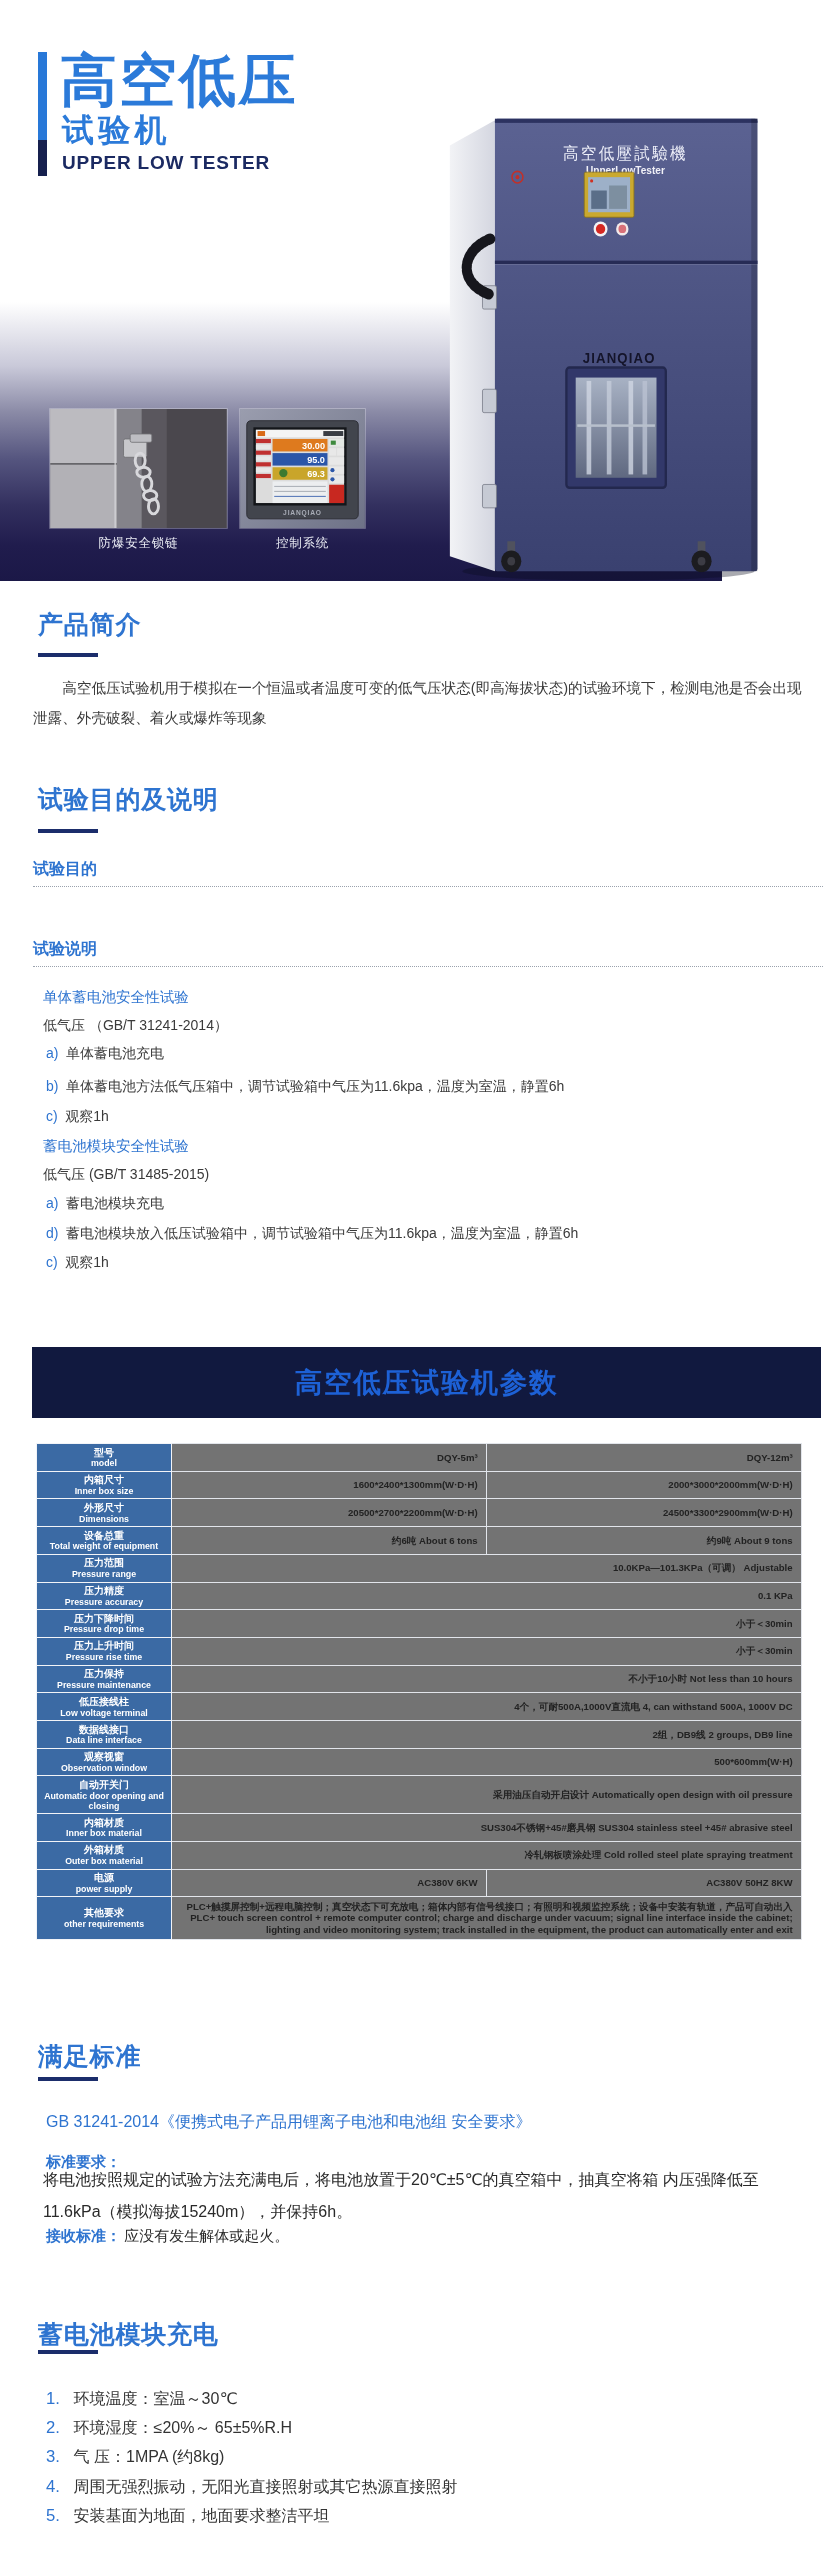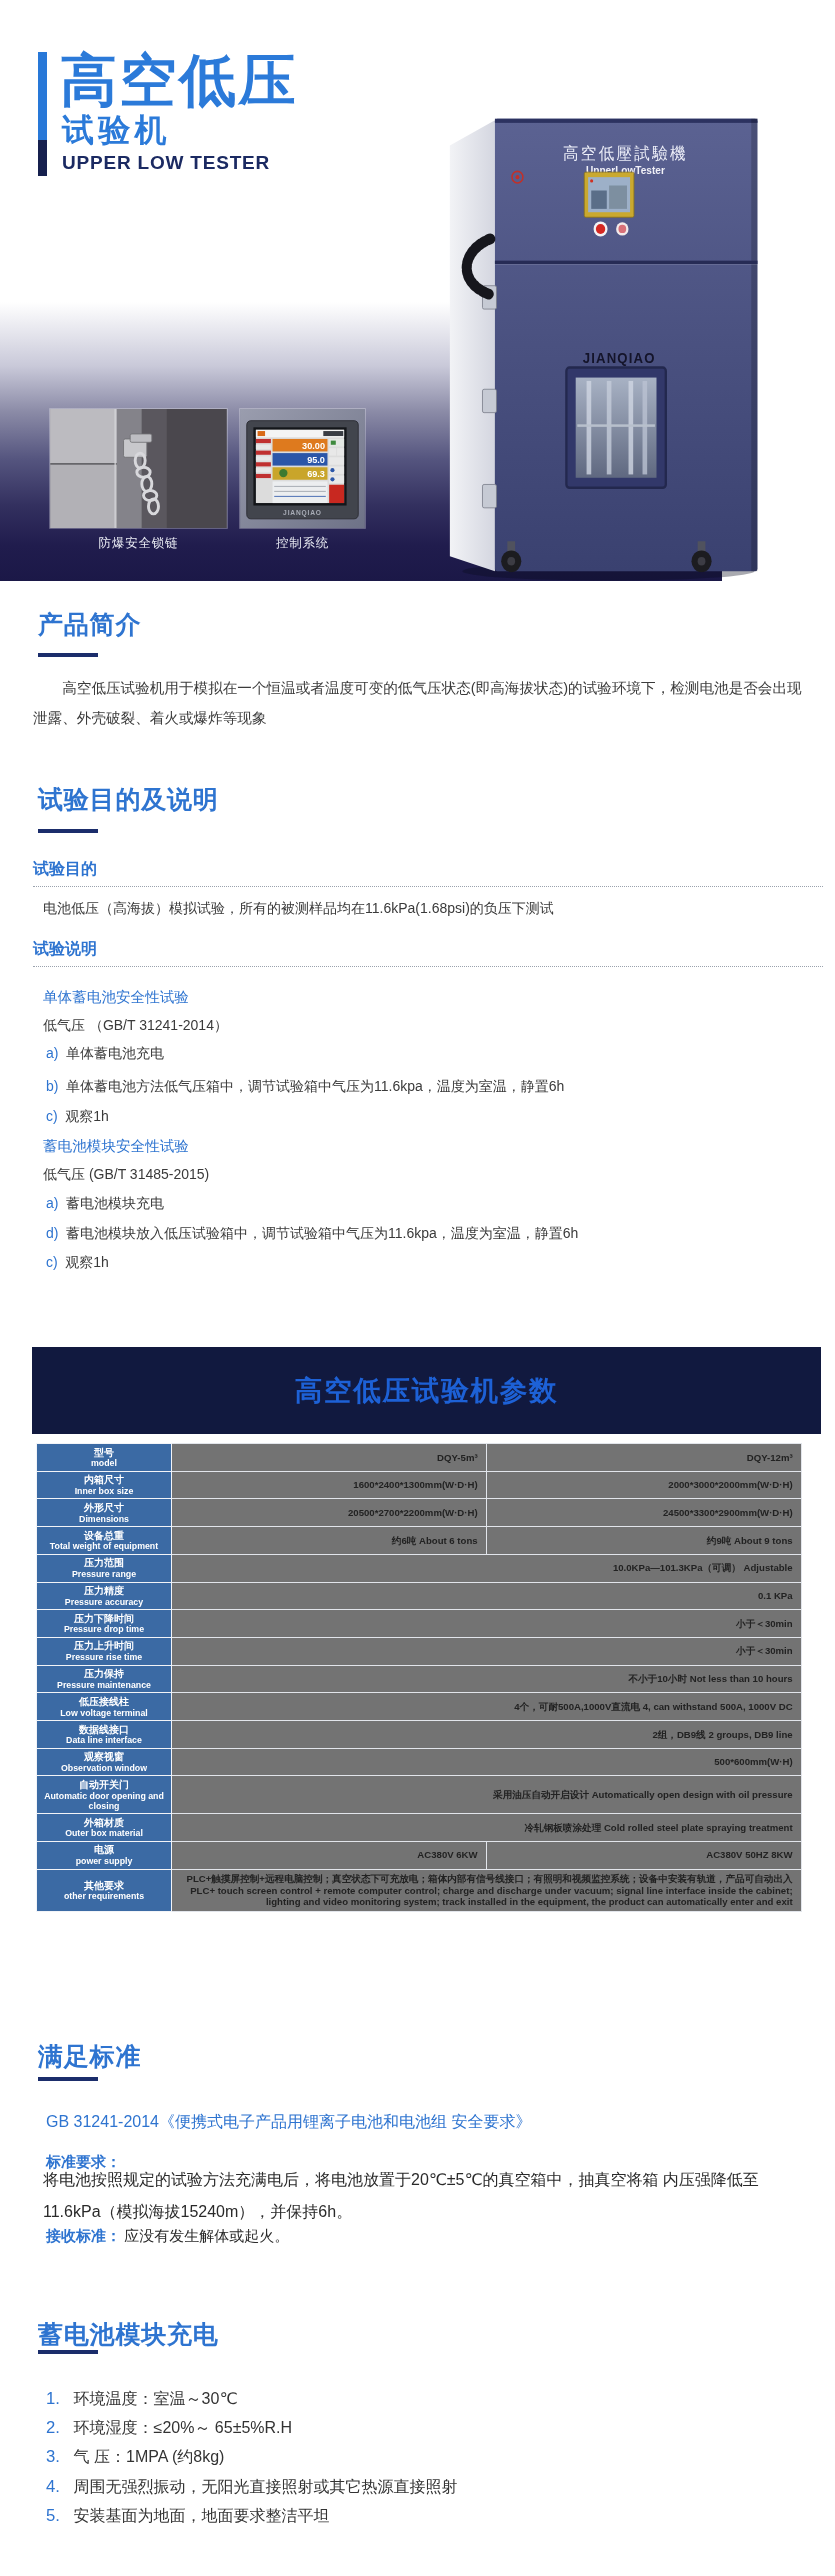--- a/index.html
+++ b/index.html
@@ -35,21 +35,21 @@
 
   
   .sub-title { position:absolute; left:33px; font-size:16px; font-weight:800; color:#2e74d0; }
   .dotted { position:absolute; left:33px; right:12.5px; border-top:1.3px dotted #9aa2ad; height:0; }
   .plain-line { position:absolute; left:43px; font-size:14px; color:#3a3a3a; }
   .block-title { position:absolute; left:43px; font-size:14.6px; color:#2e74d0; }
   .step { position:absolute; left:46px; font-size:14px; color:#3a3a3a; }
   .step .marker { color:#2e74d0; margin-right:7.5px; }
 
   
-  .params-banner { position:absolute; left:32px; top:1347px; width:789px; height:87px; background:#11193f;
+  .params-banner { position:absolute; left:32px; top:1347px; width:789px; height:71px; background:#11193f;
                    display:flex; align-items:center; justify-content:center; }
   .params-banner span { font-size:27.6px; font-weight:800; color:#1d61d6; letter-spacing:1.7px; }
   .params-table { position:absolute; left:36px; top:1443px; width:765px; border-collapse:collapse; table-layout:fixed; }
   .params-table col.c1 { width:135px; } .params-table col.c2 { width:315px; } .params-table col.c3 { width:315px; }
   .params-table th { background:#3b6aa4; color:#fff; border:1.7px solid #f2f4f8; padding:2.5px 3.3px; vertical-align:middle; font-weight:700; }
   .params-table th .zh { display:block; font-size:10px; line-height:11.7px; }
   .params-table th .en { display:block; font-size:8.8px; line-height:10px; font-weight:600; }
   .params-table td { background:#737373; border:0.8px solid #e2e5eb; text-align:right; vertical-align:middle;
                      font-size:9.6px; font-weight:700; color:#222; padding:3.3px 8.4px; line-height:11.7px; }
   .params-table td .blk { display:block; }
@@ -229,21 +229,20 @@
 
   <h2 class="sec-heading" style="top:608px;">产品简介</h2>
   <div class="sec-underline" style="top:653px;"></div>
   <p class="intro-body">高空低压试验机用于模拟在一个恒温或者温度可变的低气压状态(即高海拔状态)的试验环境下，检测电池是否会出现泄露、外壳破裂、着火或爆炸等现象</p>
 
   <h2 class="sec-heading" style="top:783px;">试验目的及说明</h2>
   <div class="sec-underline" style="top:829px;"></div>
 
   <div class="sub-title" style="top:859px;">试验目的</div>
   <div class="dotted" style="top:886px;"></div>
-  <div class="plain-line" style="top:900px;">电池低压（高海拔）模拟试验，所有的被测样品均在11.6kPa(1.68psi)的负压下测试</div>
 
   <div class="sub-title" style="top:939px;">试验说明</div>
   <div class="dotted" style="top:966px;"></div>
 
   <div class="block-title" style="top:988px;">单体蓄电池安全性试验</div>
   <div class="plain-line" style="top:1017px;">低气压 （GB/T 31241-2014）</div>
   <div class="step" style="top:1045px;">
     <span class="marker">a)</span><span>单体蓄电池充电</span>
   </div>
   <div class="step" style="top:1078px;">
@@ -363,20 +362,27 @@
             <span class="en">Observation window</span>
           </th>
         <td colspan="2">500*600mm(W·H)</td>
       </tr>
       <tr>
         <th>
             <span class="zh">自动开关门</span>
             <span class="en">Automatic door opening and closing</span>
           </th>
         <td colspan="2">采用油压自动开启设计  Automatically open design with oil pressure</td>
+      </tr>
+      <tr>
+        <th>
+            <span class="zh">内箱材质</span>
+            <span class="en">Inner box material</span>
+          </th>
+        <td colspan="2">SUS304不锈钢+45#磨具钢  SUS304 stainless steel +45# abrasive steel</td>
       </tr>
       <tr>
         <th>
             <span class="zh">外箱材质</span>
             <span class="en">Outer box material</span>
           </th>
         <td colspan="2">冷轧钢板喷涂处理  Cold rolled steel plate spraying treatment</td>
       </tr>
       <tr>
         <th>

